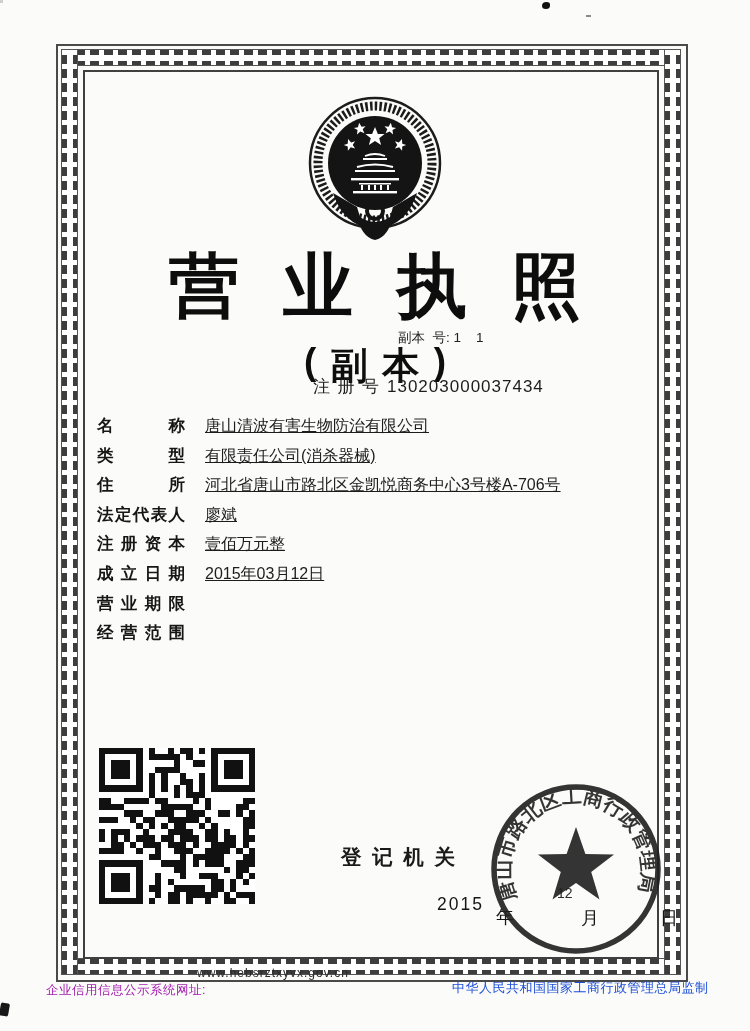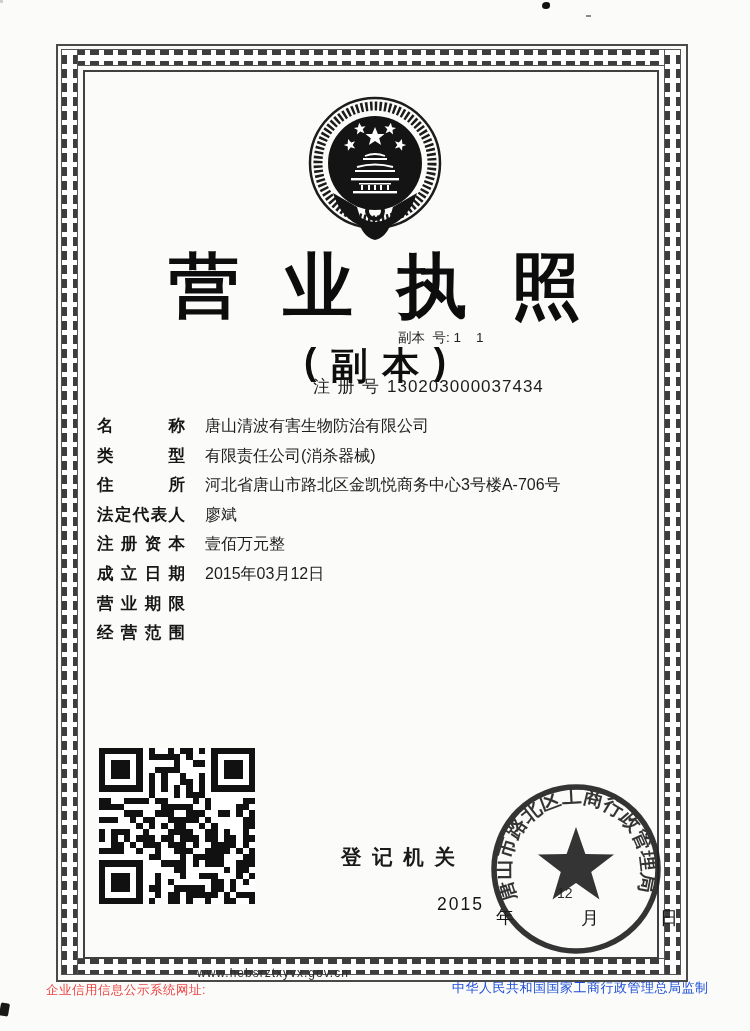--- a/index.html
+++ b/index.html
@@ -38,36 +38,36 @@
   .subtitle{left:50%;top:341px;transform:translateX(-50%);width:142px;
     font-size:37px;font-weight:800;color:#0e0e0e;}
   .reg-line{left:313px;top:375px;display:flex;align-items:baseline;font-size:17px;color:#1d1d1d;}
   .reg-label{width:66px;display:flex;justify-content:space-between;}
   .reg-no{margin-left:8px;letter-spacing:1px;}
 
   
   .fields{left:97px;top:413px;width:555px;}
   .frow{display:flex;align-items:flex-start;min-height:29.6px;}
   .flabel{width:88px;flex:0 0 88px;font-size:16.5px;font-weight:600;color:#161616;padding-top:2px;}
-  .fvalue{margin-left:20px;font-size:16px;color:#1d1d1d;padding-top:3px;white-space:pre-wrap;}
+  .fvalue{margin-left:20px;font-size:16px;color:#1d1d1d;padding-top:3px;white-space:pre-wrap;text-decoration:underline;}
   .frow.scope .fvalue{font-size:14.5px;line-height:17.4px;width:447px;text-align:justify;padding-top:4px;}
 
   
   .qr{left:99px;top:748px;width:156px;height:156px;background:#fff;}
   .authority-label{left:341px;top:843px;width:114px;font-size:20.5px;font-weight:600;color:#1a1a1a;}
   .date-part{font-size:18px;color:#161616;}
   .d-year{left:437px;top:894px;font-size:17.5px;letter-spacing:2px;}
   .d-year-u{left:496px;top:905px;}
   .d-day-n{left:557px;top:885px;font-size:14px;color:#2c2c2c;}
   .d-month-u{left:581px;top:906px;}
   .d-day-u{left:660px;top:906px;}
   .seal{left:478px;top:773px;width:196px;height:196px;z-index:3;opacity:.9;}
 
   
-  .footer-left{left:46px;top:982px;font-size:12.5px;color:#ef4444;letter-spacing:.5px;}
+  .footer-left{left:46px;top:982px;font-size:12.5px;color:#a21caf;letter-spacing:.5px;}
   .footer-url{left:197px;top:966px;font-size:12px;color:#2b2b2b;letter-spacing:1px;z-index:4;}
   .footer-right{left:452px;top:979px;font-size:13px;color:#1d4ed8;letter-spacing:.5px;}
 
   
   .a-dot{left:542px;top:2px;width:8px;height:7px;background:#111;border-radius:60% 45% 55% 50%;}
   .a-speck{left:586px;top:15px;width:5px;height:2px;background:#8a8a8a;}
   .a-corner{left:0;top:0;width:3px;height:3px;background:#cfcfcf;}
   .a-bottom{left:0px;top:1003px;width:9px;height:13px;background:#181818;border-radius:2px;transform:rotate(10deg);}
 </style>
 </head>

